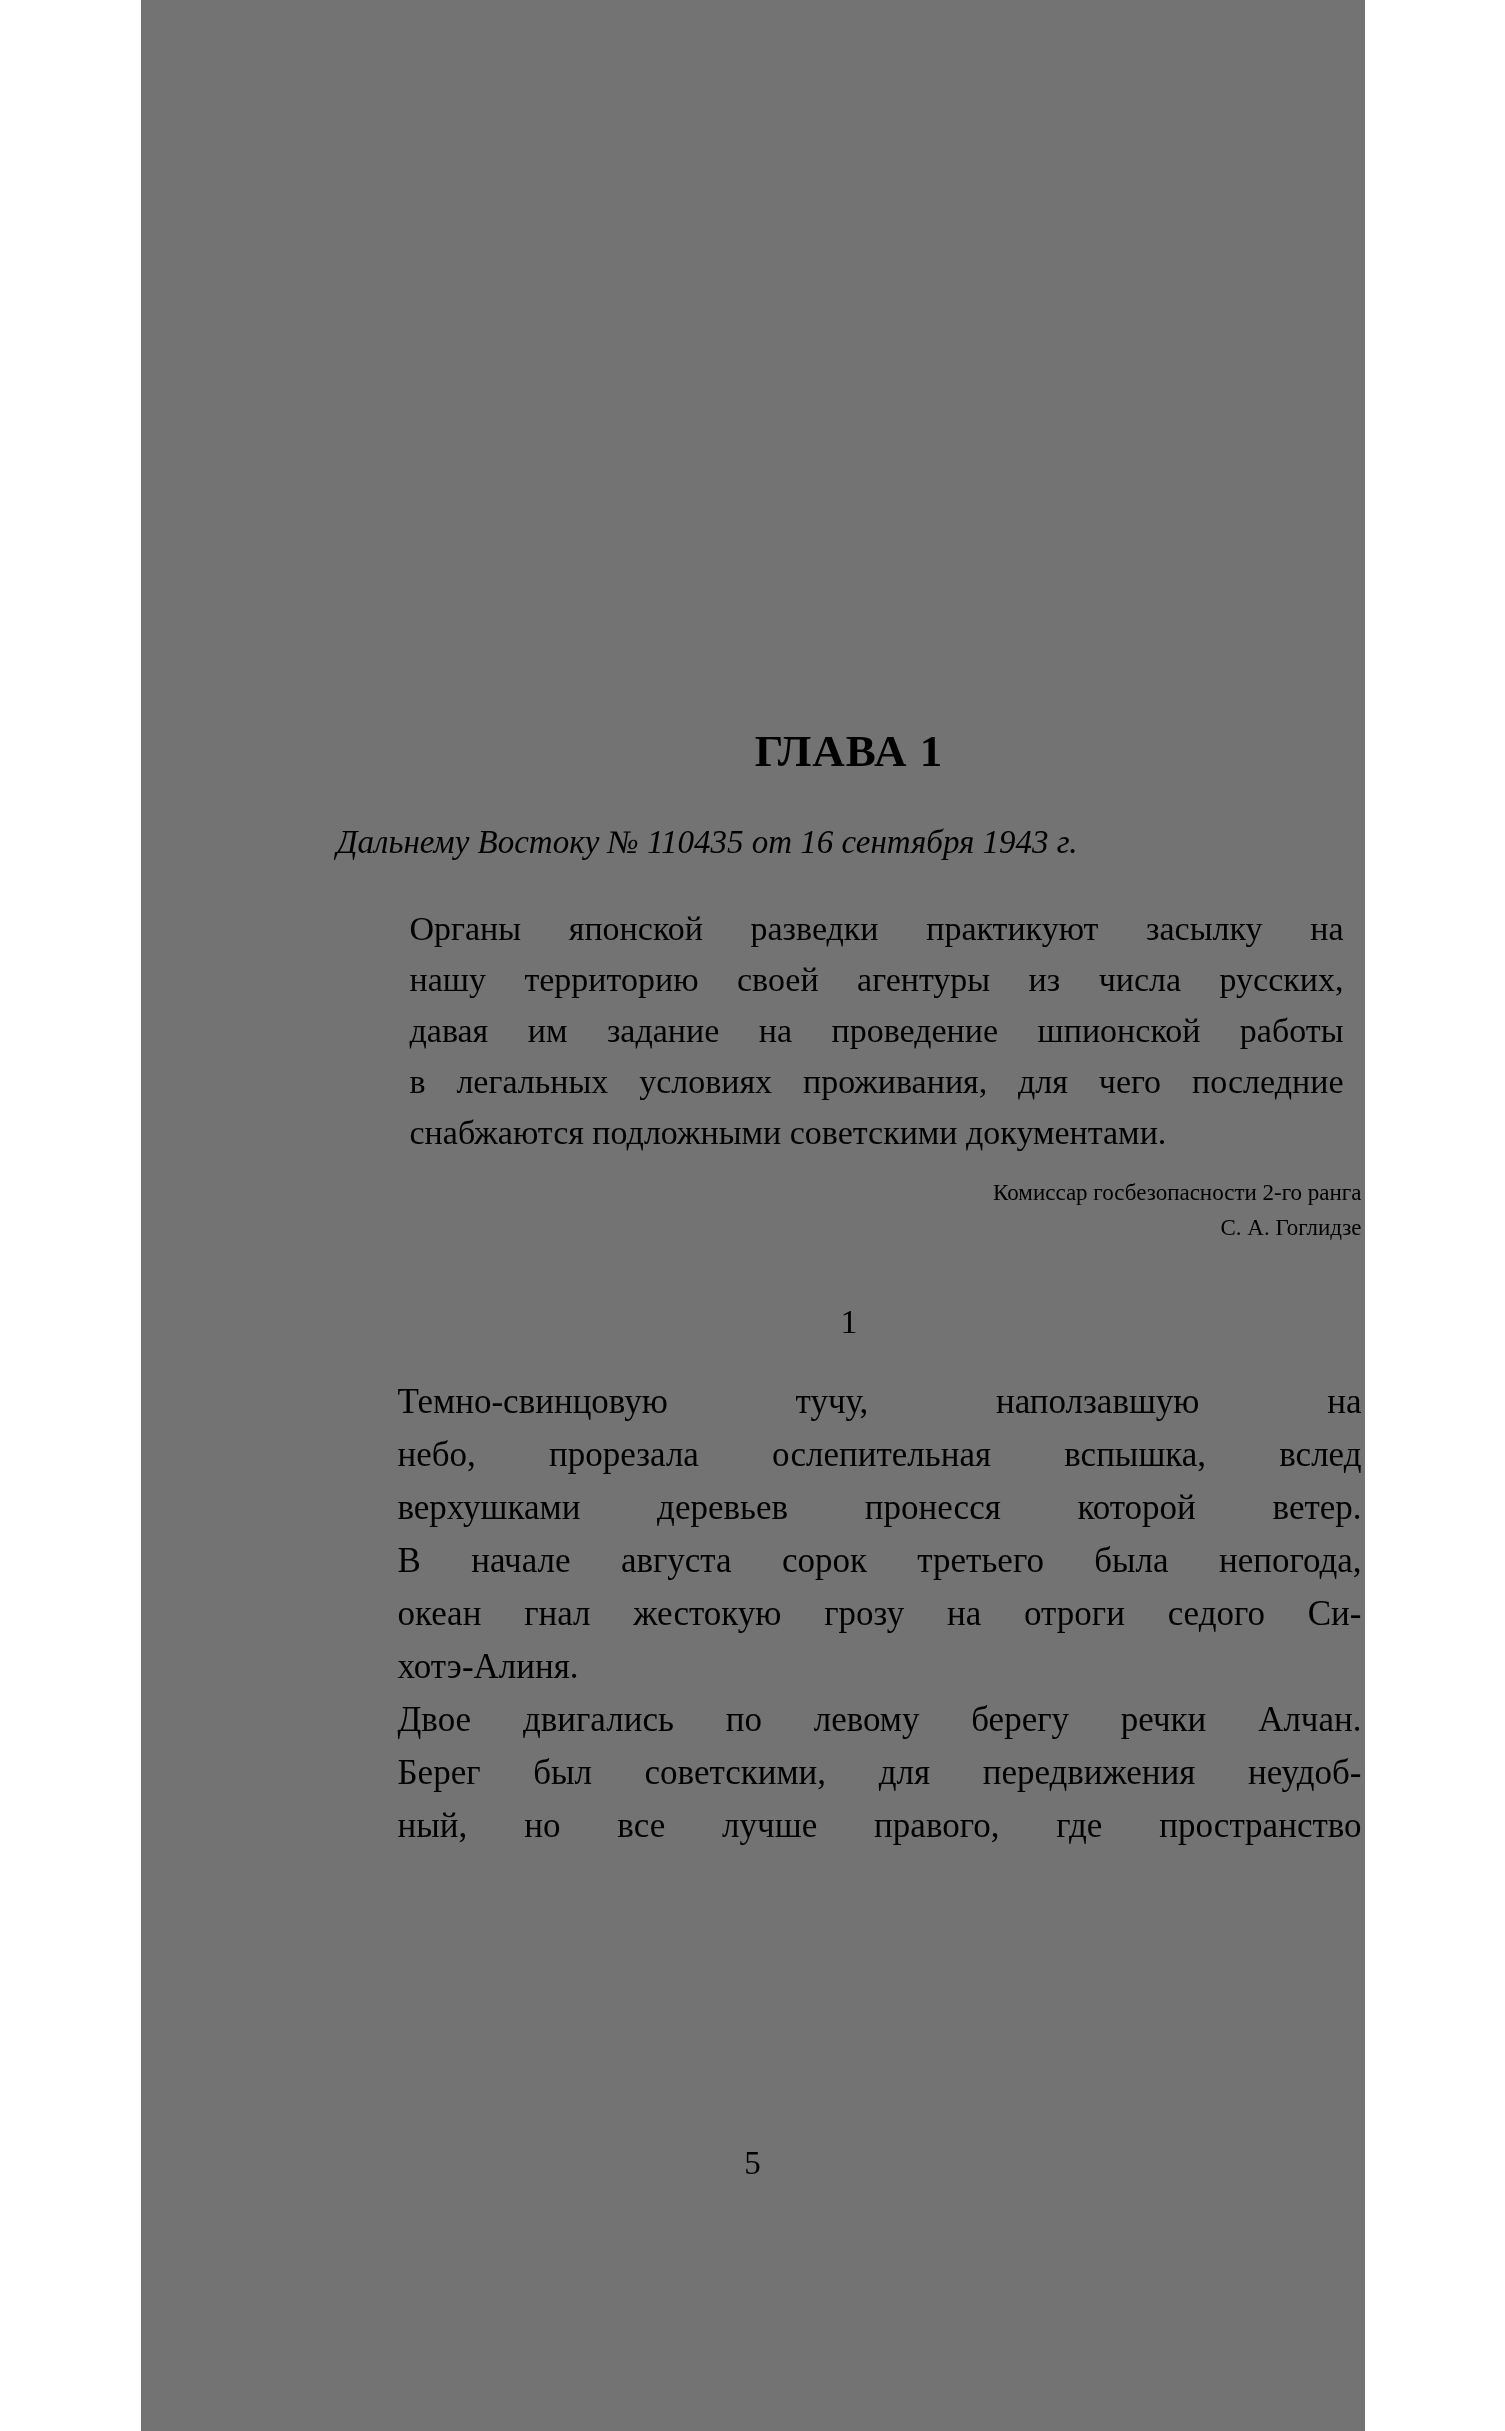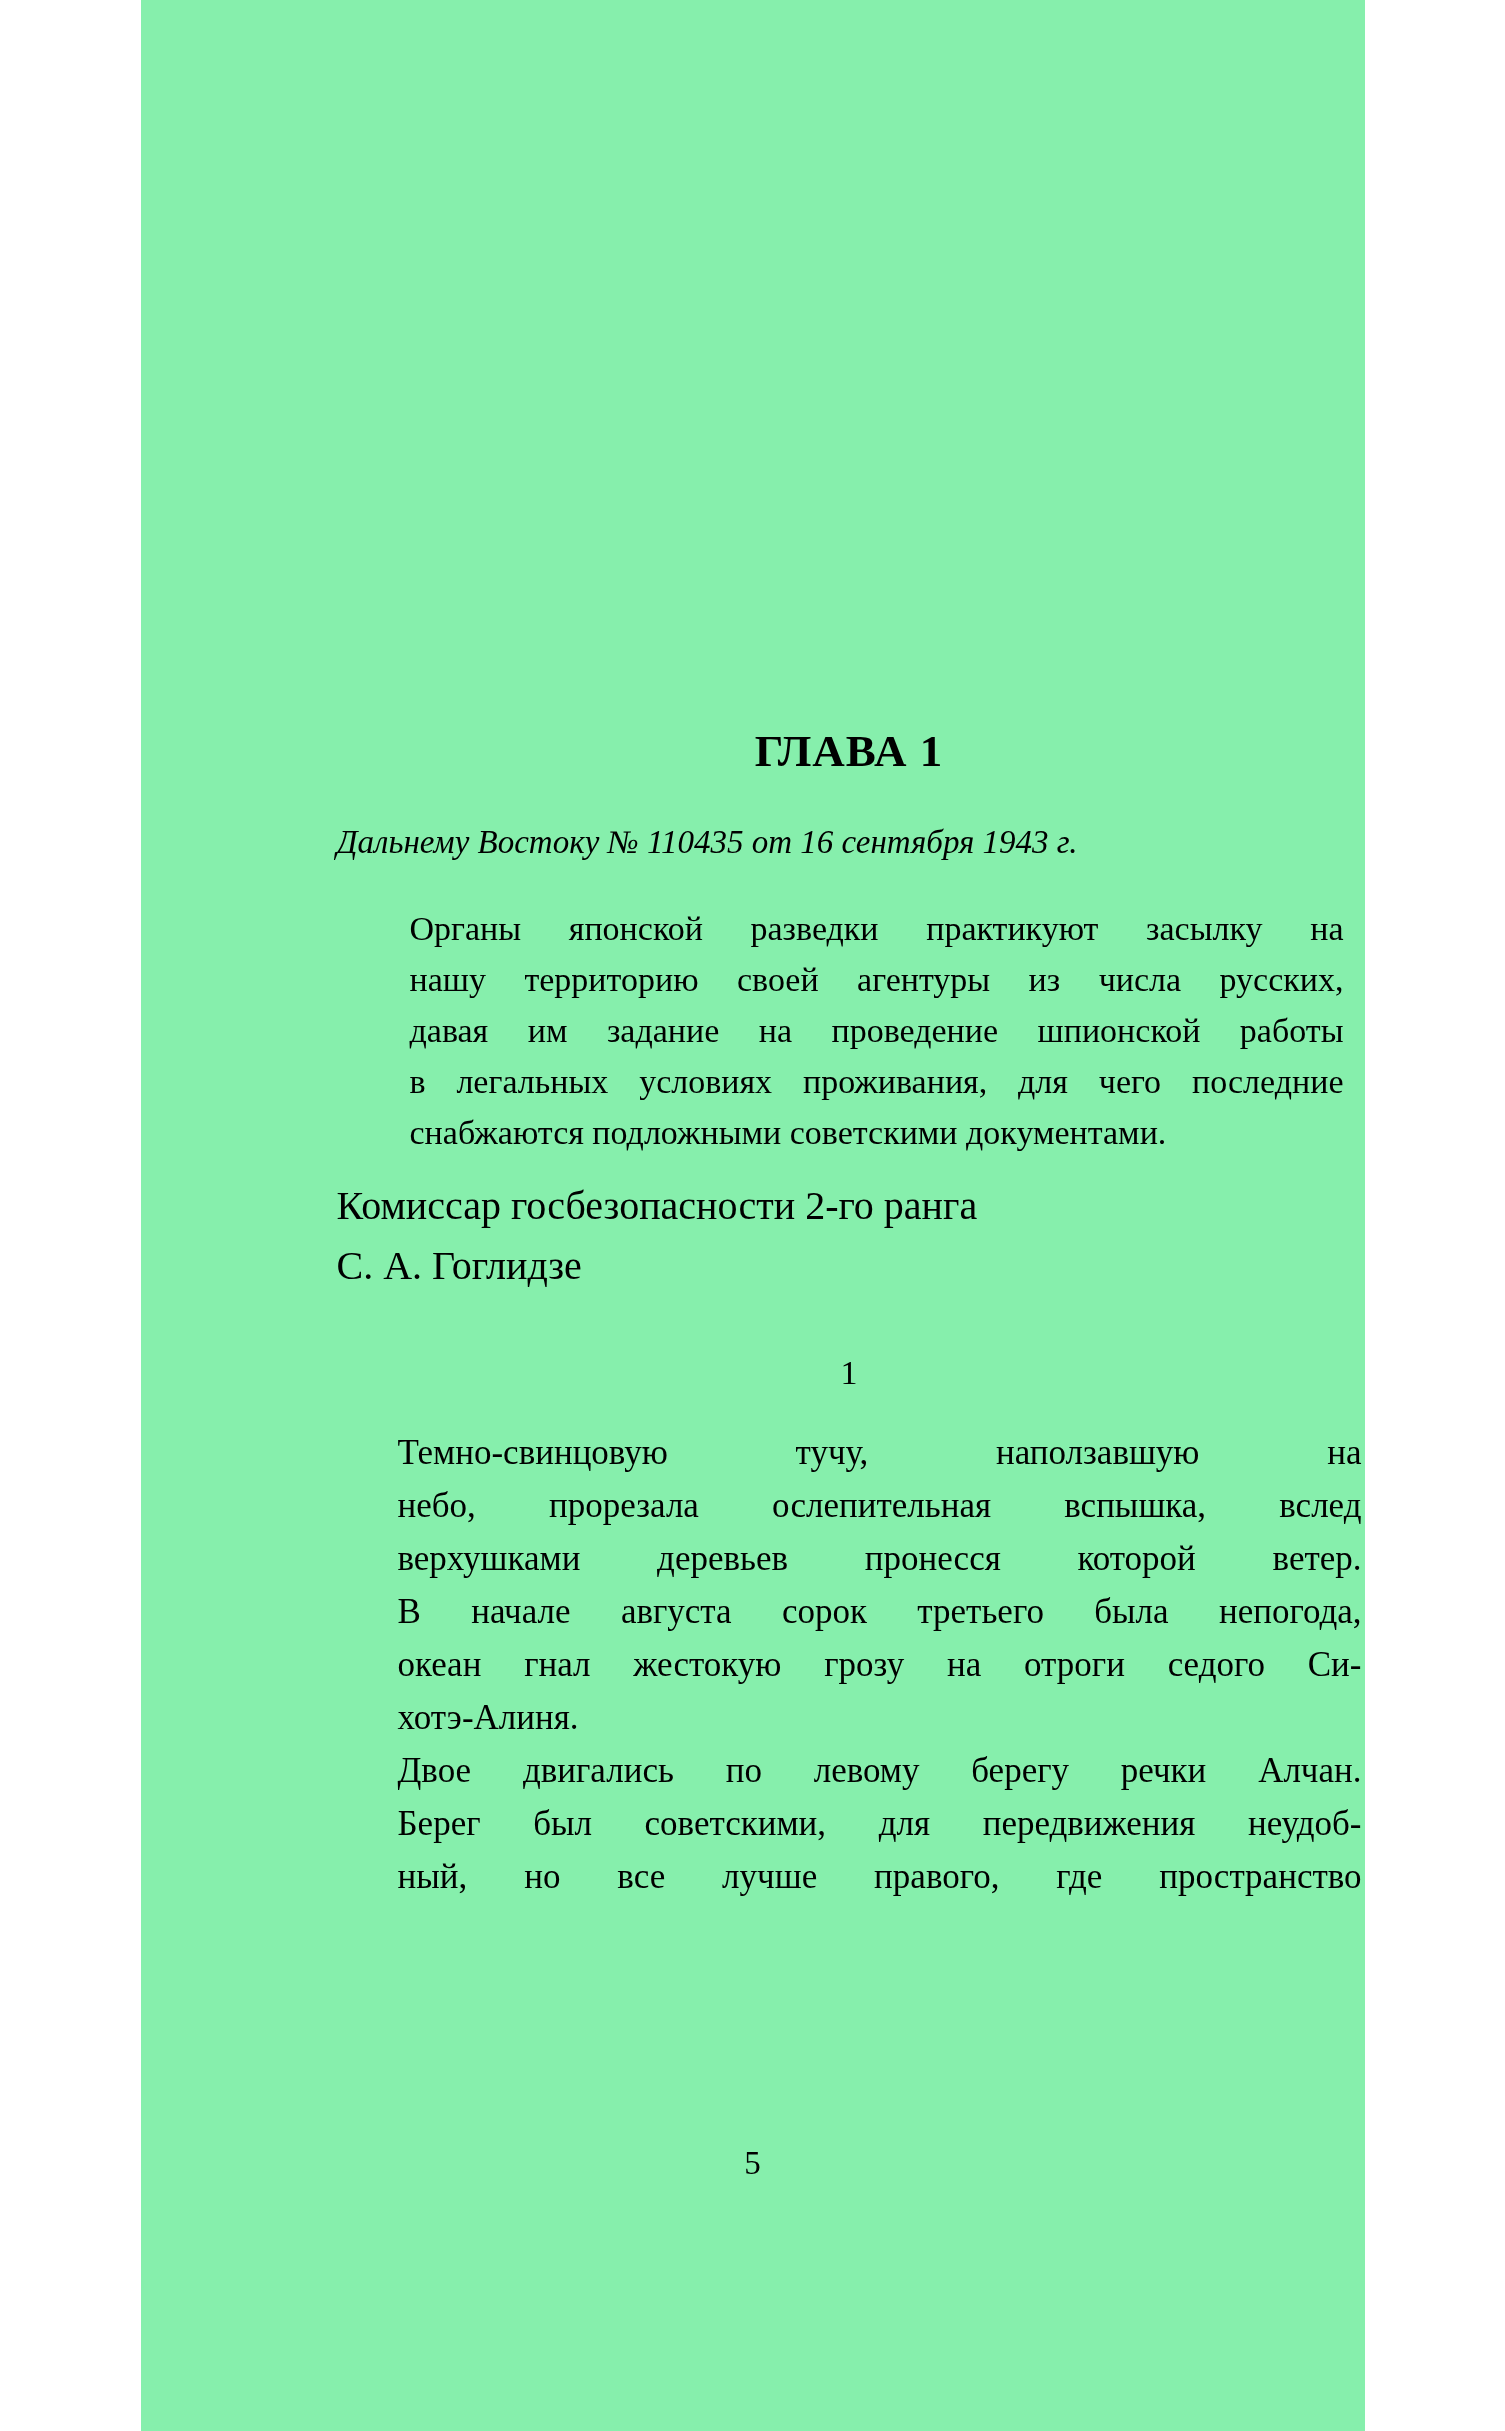--- a/index.html
+++ b/index.html
@@ -12,21 +12,21 @@
   body {
     font-family: "Liberation Serif", "DejaVu Serif", serif;
     color: #000000;
   }
 
   .page {
     position: relative;
     width: 1224px;
     height: 2432px;
     margin: 0 auto;
-    background: #86efac;
+    background: #737373;
     overflow: hidden;
     box-sizing: border-box;
   }
 
   
   .text-column {
     position: absolute;
     left: 196px;
     top: 0;
     width: 1025px;
@@ -67,23 +67,23 @@
     text-align-last: left;
   }
 
   .epigraph-body p {
     margin: 18px;
     text-indent: 55px;
   }
 
   .signature {
     margin-top: 2px;
-    font-size: 40px;
+    font-size: 23px;
     line-height: 1.50;
-    text-align: left;
+    text-align: right;
   }
 
   .signature-line {
     display: block;
   }
 
   .section-number {
     margin-top: 55px;
     text-align: center;
     font-size: 34px;

